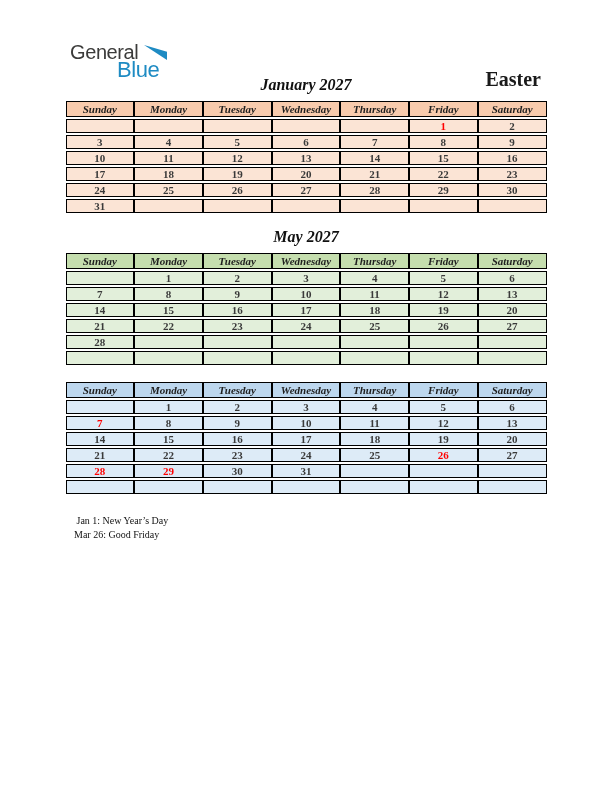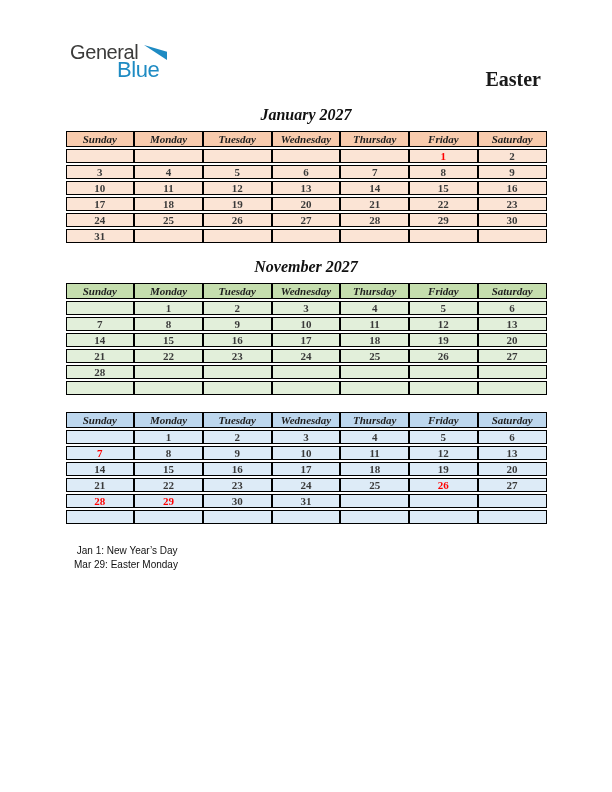--- a/index.html
+++ b/index.html
@@ -34,21 +34,21 @@
   }
 
   
   .region-title {
     position: absolute; right: 71px; top: 68px;
     font-family: "Liberation Serif", serif;
     font-size: 20px; font-weight: bold; color: #1a1a1a;
   }
 
   
-  .months { padding-top: 106px; }
+  .months { padding-top: 76px; }
   .month + .month { margin-top: 13px; }
   .month-title {
     text-align: center;
     font-size: 16px; line-height: 18px;
     font-weight: bold; font-style: italic;
     color: #111111;
     margin: 0 0 5px 0;
   }
   table.calendar {
     width: 481px;
@@ -74,21 +74,21 @@
     font-weight: bold;
     color: #3a3a3a;
     text-align: center;
     padding: 0;
   }
   table.calendar td.holiday { font-weight: bold; }
 
   
   .holiday-list {
     margin: 18px 0 16px 74px;
-    font-family: Liberation Sans, sans-serif;
+    font-family: Liberation Serif, serif;
     font-size: 10px;
     line-height: 13.5px;
     color: #111111;
   }
   .holiday-note { white-space: pre; }
 </style>
 </head>
 <body>
 
 <div class="page">
@@ -168,21 +168,21 @@
               <td style="background: rgb(251, 228, 213);"></td>
               <td style="background: rgb(251, 228, 213);"></td>
               <td style="background: rgb(251, 228, 213);"></td>
               <td style="background: rgb(251, 228, 213);"></td>
               <td style="background: rgb(251, 228, 213);"></td>
             </tr>
           </tbody>
         </table>
       </section>
       <section class="month">
-        <div class="month-title">November 2027</div>
+        <div class="month-title">May 2027</div>
         <table class="calendar">
           <thead>
             <tr>
               <th style="background: rgb(197, 222, 174);">Sunday</th>
               <th style="background: rgb(197, 222, 174);">Monday</th>
               <th style="background: rgb(197, 222, 174);">Tuesday</th>
               <th style="background: rgb(197, 222, 174);">Wednesday</th>
               <th style="background: rgb(197, 222, 174);">Thursday</th>
               <th style="background: rgb(197, 222, 174);">Friday</th>
               <th style="background: rgb(197, 222, 174);">Saturday</th>
@@ -314,16 +314,16 @@
               <td style="background: rgb(221, 235, 247);"></td>
               <td style="background: rgb(221, 235, 247);"></td>
             </tr>
           </tbody>
         </table>
       </section>
     </div>
 
   <div class="holiday-list">
       <div class="holiday-note"> Jan 1: New Year’s Day</div>
-      <div class="holiday-note">Mar 29: Easter Monday</div>
+      <div class="holiday-note">Mar 26: Good Friday</div>
     </div>
 
 </div>
 
 </body></html>

